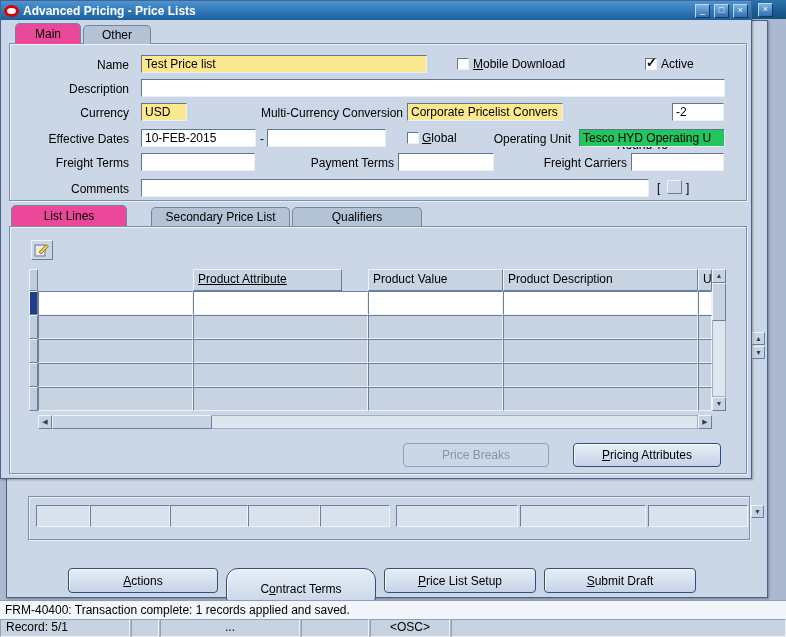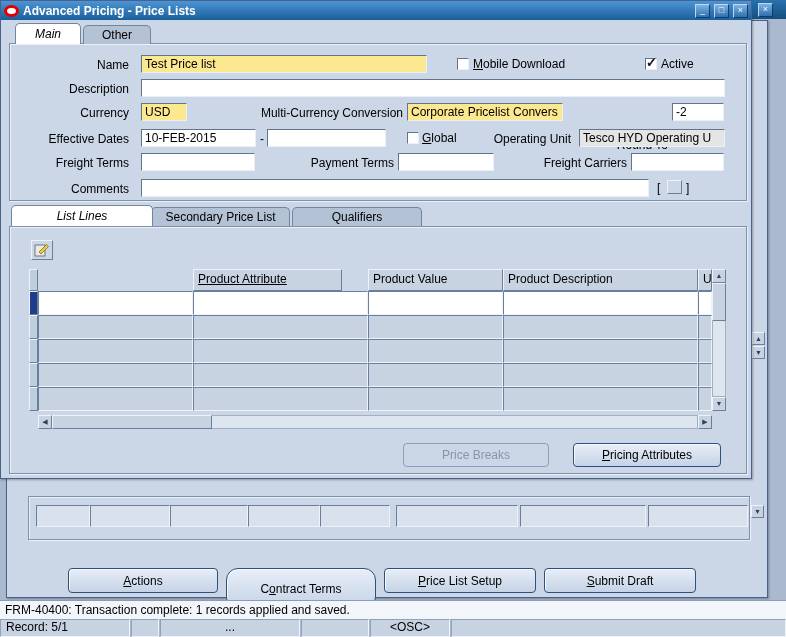--- a/index.html
+++ b/index.html
@@ -33,39 +33,39 @@
   }
   .oracle-logo { width: 15px; height: 12px; background: #e00000; border-radius: 50%; position: relative; flex: 0 0 auto; }
   .oracle-logo::after { content:""; position:absolute; left:3px; top:3px; right:3px; bottom:3px; background:#fff; border-radius:50%; }
 
   .tab {
     position: absolute; background: #b4c2d6;
     border: 1px solid #73859e; border-bottom: none;
     border-radius: 5px 5px 0 0; text-align: center;
     font-size: 12px; line-height: 18px; z-index: 2; overflow: hidden; white-space: nowrap;
   }
-  .tab.active { background: #ffffff; z-index: 3; line-height: 20px; font-style: italic; }
+  .tab.active { background: #ec4899; z-index: 3; line-height: 20px; }
 
   .panel {
     position: absolute; background: #cbd6e6;
     border: 1px solid #7e91aa;
     box-shadow: inset 1px 1px 0 #e9f0f8, 1px 1px 0 #e9f0f8;
   }
 
   .lbl { position: absolute; text-align: right; white-space: nowrap; }
   .lbl-l { text-align: left; }
 
   .fld {
     position: absolute; height: 18px; background: #fff;
     border: 1px solid; border-color: #5f7590 #e9f0f8 #e9f0f8 #5f7590;
     font-size: 12px; line-height: 16px; padding: 0 3px;
     white-space: nowrap; overflow: hidden;
   }
   .req { background: #fce98f; }
-  .ro  { background: #e5e5e5; }
+  .ro  { background: #22c55e; }
 
   .cb {
     position: absolute; width: 12px; height: 12px; background: #fff;
     border: 1px solid; border-color: #5f7590 #e9f0f8 #e9f0f8 #5f7590;
   }
   .cb.checked::before {
     content: "\2713"; position: absolute; left: 0px; top: -4px;
     font-size: 13px; font-weight: bold; color: #111;
   }
 
@@ -207,21 +207,21 @@
     <div class="fld" style="left:397px;top:152px;width:96px;"></div>
     <div class="lbl" style="left:536px;top:155px;width:90px;">Freight Carriers</div>
     <div class="fld" style="left:630px;top:152px;width:93px;"></div>
 
     <div class="lbl" style="left:10px;top:181px;width:118px;">Comments</div>
     <div class="fld" style="left:140px;top:178px;width:508px;"></div>
     <div class="lbl lbl-l" style="left:656px;top:180px;">[</div>
     <div class="raised-box" style="left:666px;top:179px;width:15px;height:14px;"></div>
     <div class="lbl lbl-l" style="left:685px;top:180px;">]</div>
 
-    <div class="tab active" style="left:10px;top:204px;width:142px;height:21px;">List Lines</div>
+    <div class="tab active" style="left:10px;top:204px;width:116px;height:21px;">List Lines</div>
     <div class="tab" style="left:291px;top:206px;width:130px;height:19px;">Qualifiers</div>
     <div class="tab" style="left:150px;top:206px;width:139px;height:19px;">Secondary Price List</div>
 
     <div class="panel" style="left:8px;top:225px;width:738px;height:248px;"></div>
 
     <div class="raised-box" style="left:30px;top:239px;width:22px;height:20px;display:flex;align-items:center;justify-content:center;">
       <svg width="16" height="14" viewBox="0 0 16 14">
         <rect x="1" y="2" width="10" height="11" fill="#eceadf" stroke="#6d7787" stroke-width="1"></rect>
         <path d="M5 9 L12.5 1.5 L14.5 3.5 L7 11 Z" fill="#e8c84a" stroke="#8a6d1f" stroke-width="0.8"></path>
       </svg>

